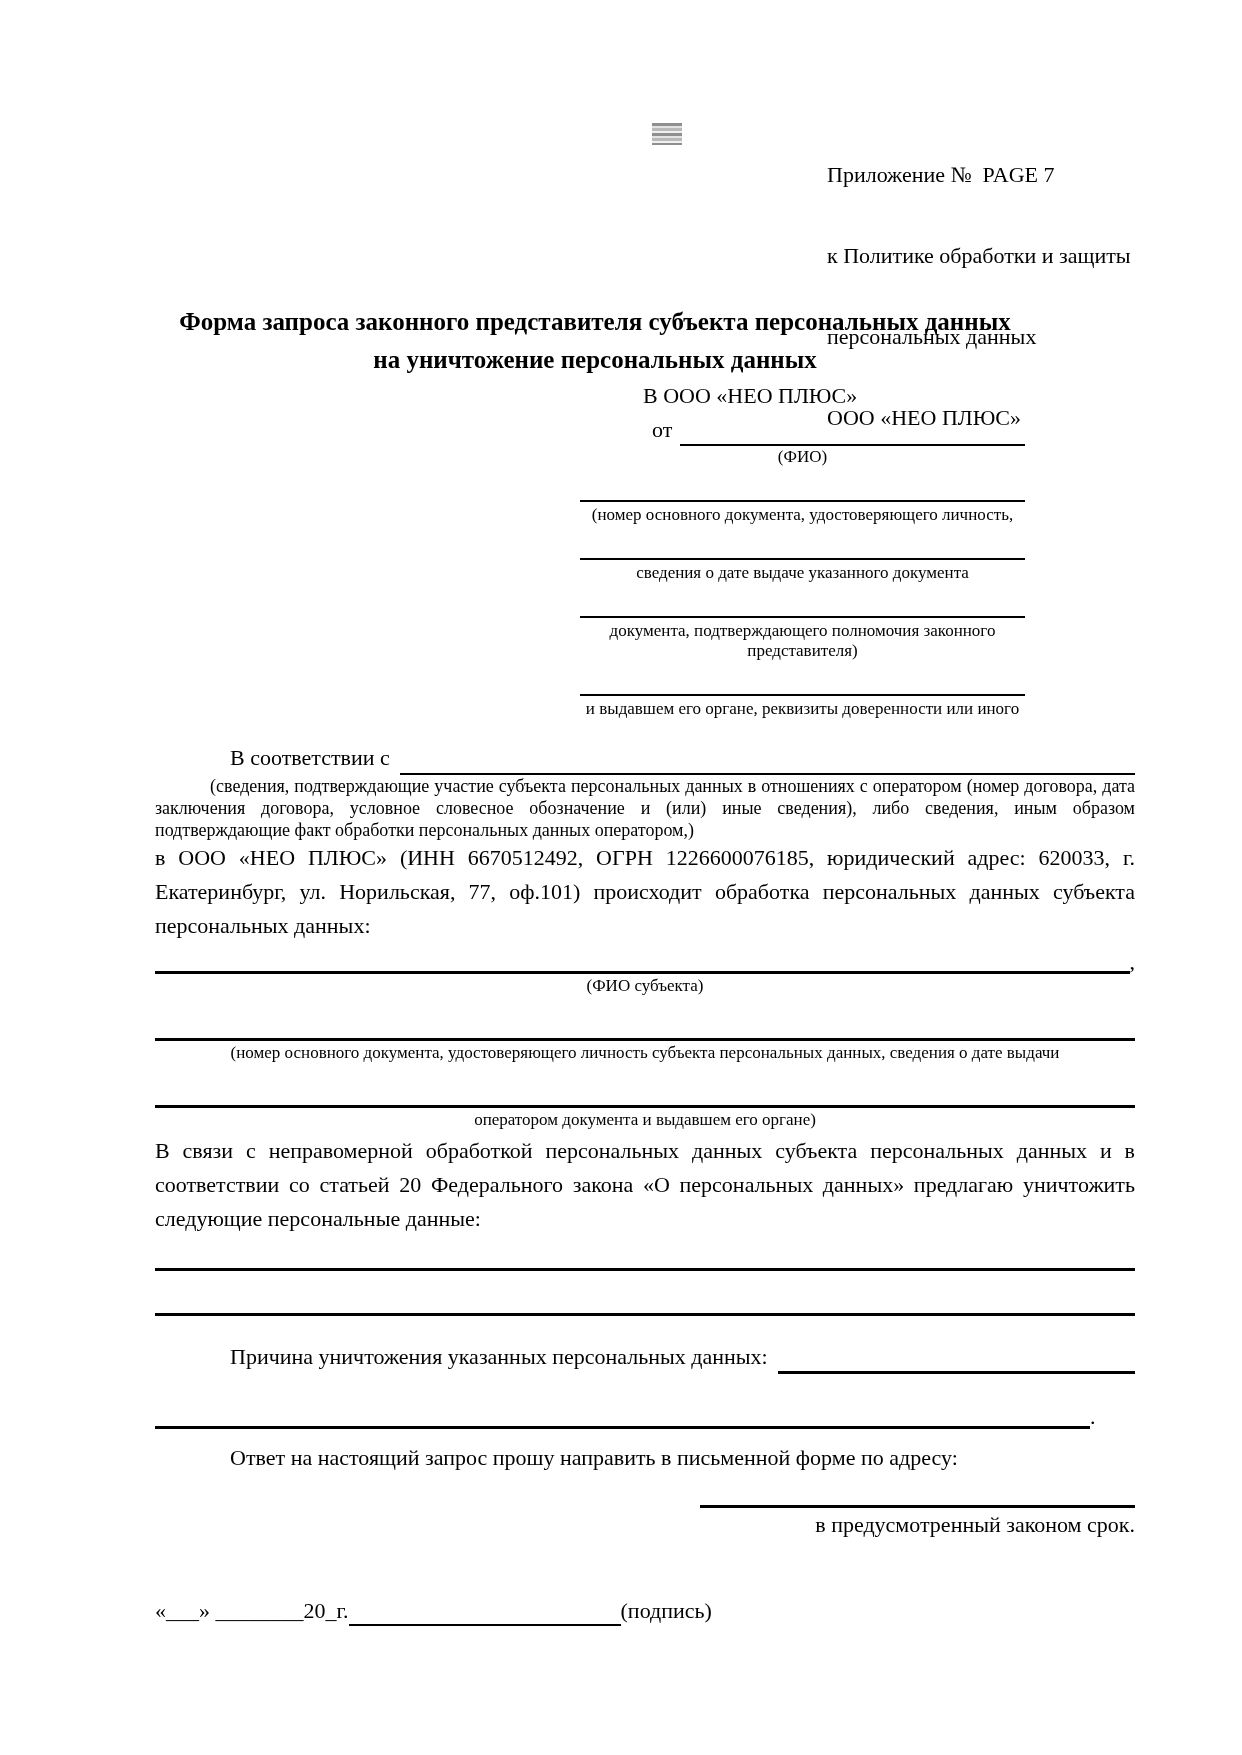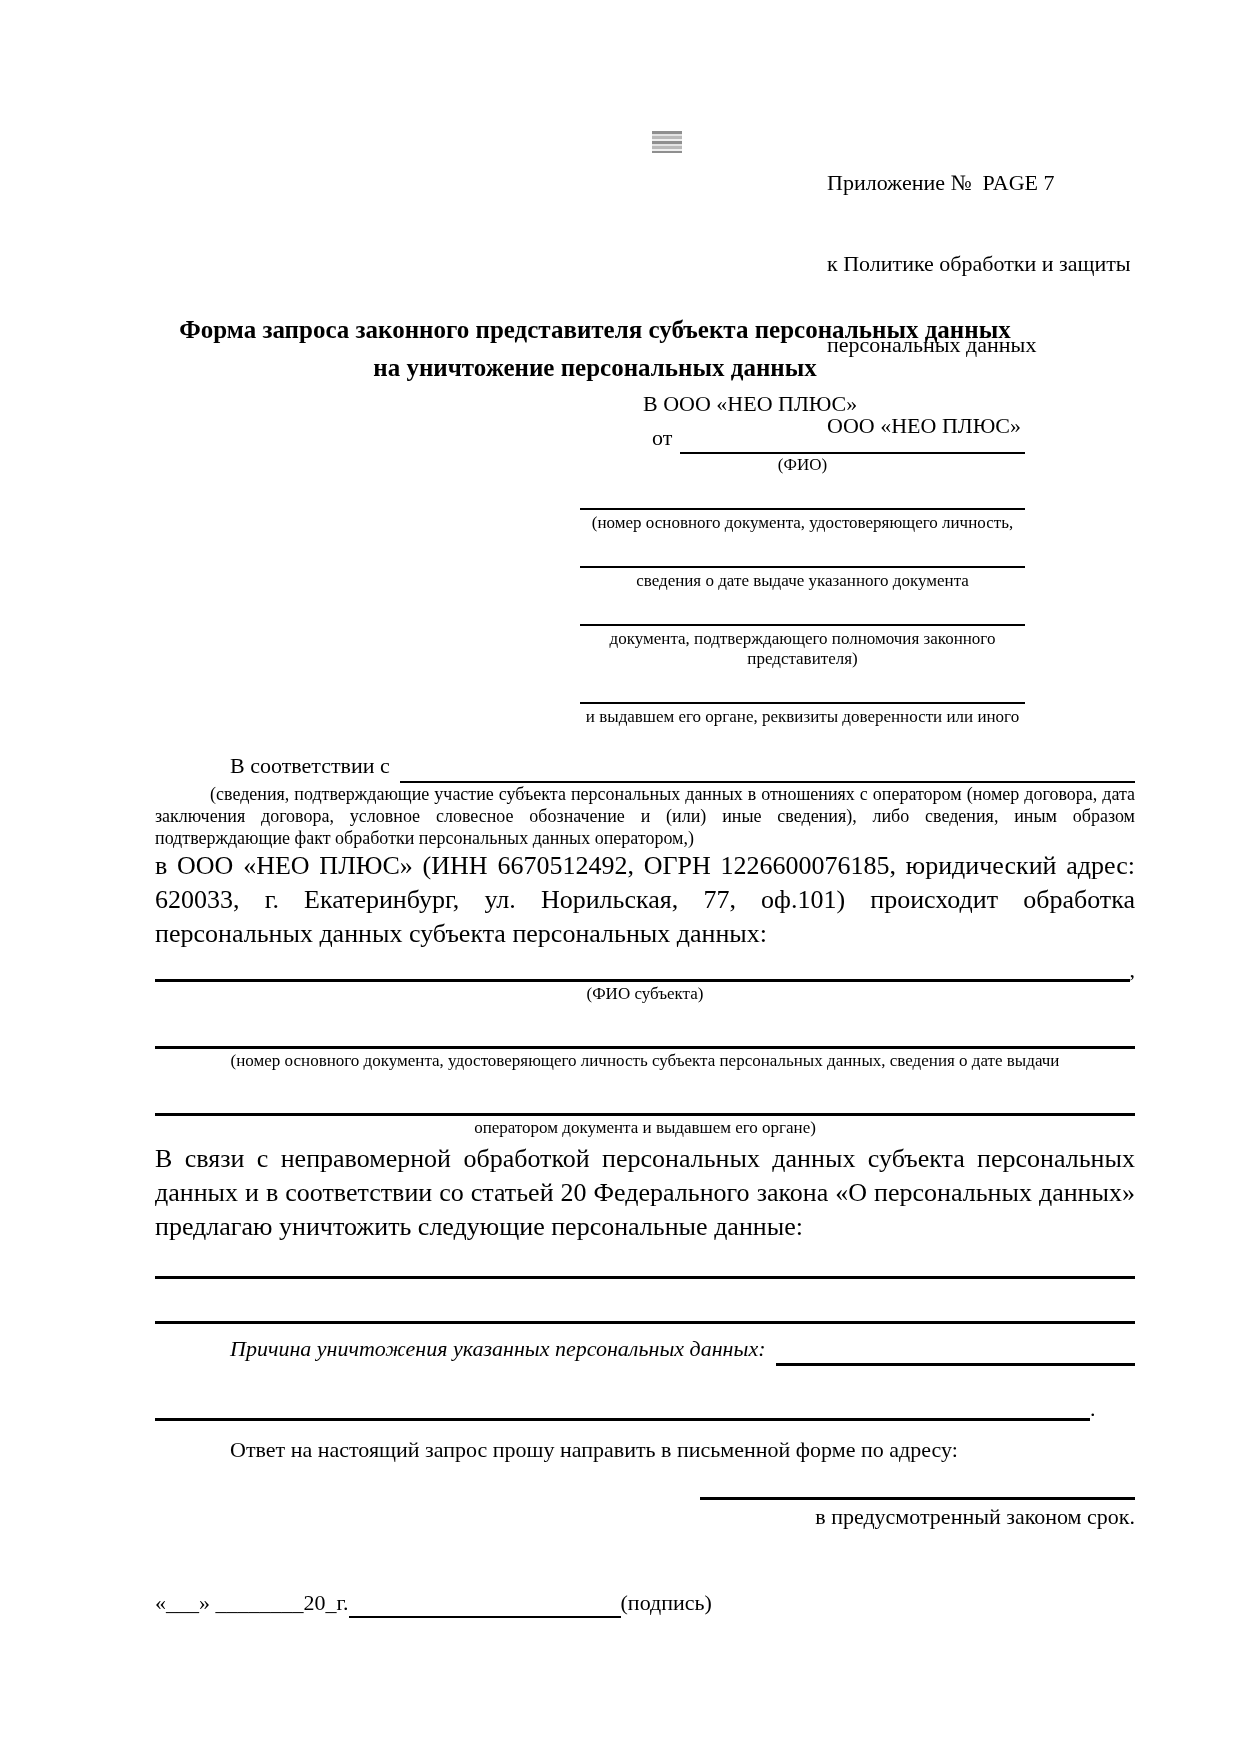--- a/index.html
+++ b/index.html
@@ -5,21 +5,21 @@
   html,body { margin:0; padding:0; background:#ffffff; }
   .page {
     position:relative;
     width:1242px; height:1755px;
     margin:0 auto;
     background:#ffffff;
     color:#000;
     font-family:"Liberation Serif","DejaVu Serif",serif;
     overflow:hidden;
   }
-  .content { padding:12px 107px 0 155px; }
+  .content { padding:4px 107px 0 155px; }
 
   
   .header-row { position:relative; height:112px; padding-top:103px; }
   .doc-icon {
     position:absolute; left:497px; top:119px;
     width:30px; height:22px;
     background:repeating-linear-gradient(180deg,#8f8f8f 0 3px,#e3e3e3 3px 5px,#b9b9b9 5px 8px,#efefef 8px 10px);
   }
   .header-block {
     position:absolute; left:672px; top:103px;
@@ -38,32 +38,32 @@
   .addr-caption { text-align:center; font-size:17px; line-height:20px; }
   .addr-field { margin-top:33px; }
   .addr-line { height:0; border-top:2px solid #000; }
   .addr-field .addr-caption { margin-top:3px; }
 
   
   .accord-row { display:flex; align-items:flex-end; margin-top:22px; font-size:22px; line-height:34px; }
   .accord-label { margin-left:75px; white-space:nowrap; }
   .accord-line { flex:1; border-bottom:2px solid #000; margin-left:10px; height:30px; }
   .note { font-size:18px; line-height:22px; text-align:justify; text-indent:55px; }
-  .par { font-size:26px; line-height:34px; text-align:justify; }
+  .par { font-size:22px; line-height:34px; text-align:justify; }
 
   .sub-row { display:flex; align-items:flex-end; }
   .sub-line { flex:1; border-bottom:3px solid #000; height:24px; }
   .sub-suffix { font-size:22px; line-height:24px; }
   .sub-caption { text-align:center; font-size:17px; line-height:20px; margin-top:2px; }
   .mt4 { margin-top:4px; } .mt18 { margin-top:18px; }
 
   .blank-line { border-bottom:3px solid #000; height:0; }
   .b1 { margin-top:32px; } .b2 { margin-top:42px; }
 
-  .reason-row { display:flex; align-items:flex-end; margin-top:8px; font-size:22px; line-height:34px;font-style:italic; }
+  .reason-row { display:flex; align-items:flex-end; margin-top:24px; font-size:22px; line-height:34px; }
   .reason-label { margin-left:75px; white-space:nowrap; }
   .reason-line { flex:1; border-bottom:3px solid #000; margin-left:10px; height:30px; }
   .reason-row2 { display:flex; align-items:flex-end; margin-top:28px; font-size:22px; line-height:24px; }
   .reason-line2 { width:935px; border-bottom:3px solid #000; height:24px; }
 
   .reply1 { margin-top:12px; text-indent:75px; font-size:22px; line-height:34px; }
   .reply2 { display:flex; align-items:flex-end; font-size:22px; line-height:34px;flex-direction:column; }
   .reply2-line { width:435px; border-bottom:3px solid #000; height:30px; }
 
   .footer-row { display:flex; align-items:flex-end; width:880px; margin-top:54px; font-size:22px; line-height:30px; }

